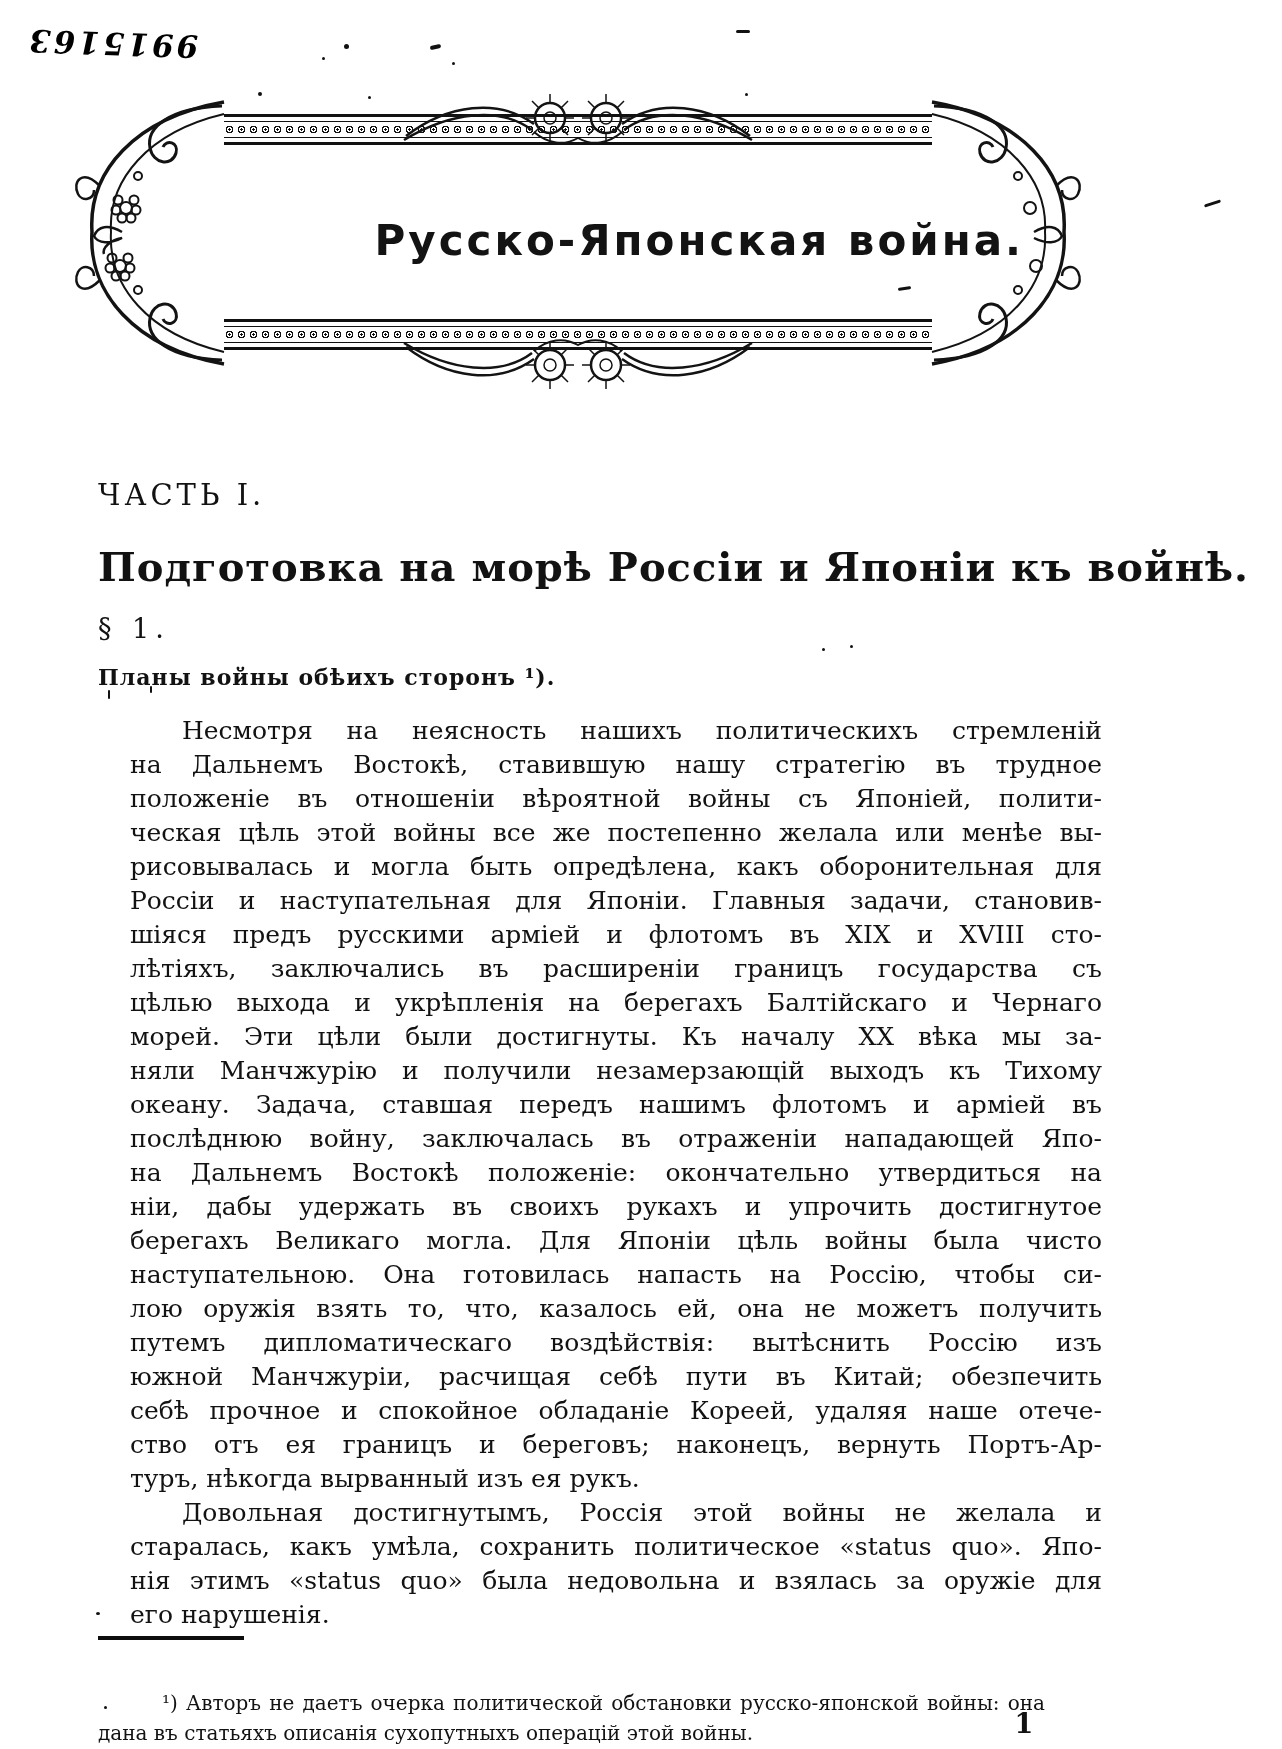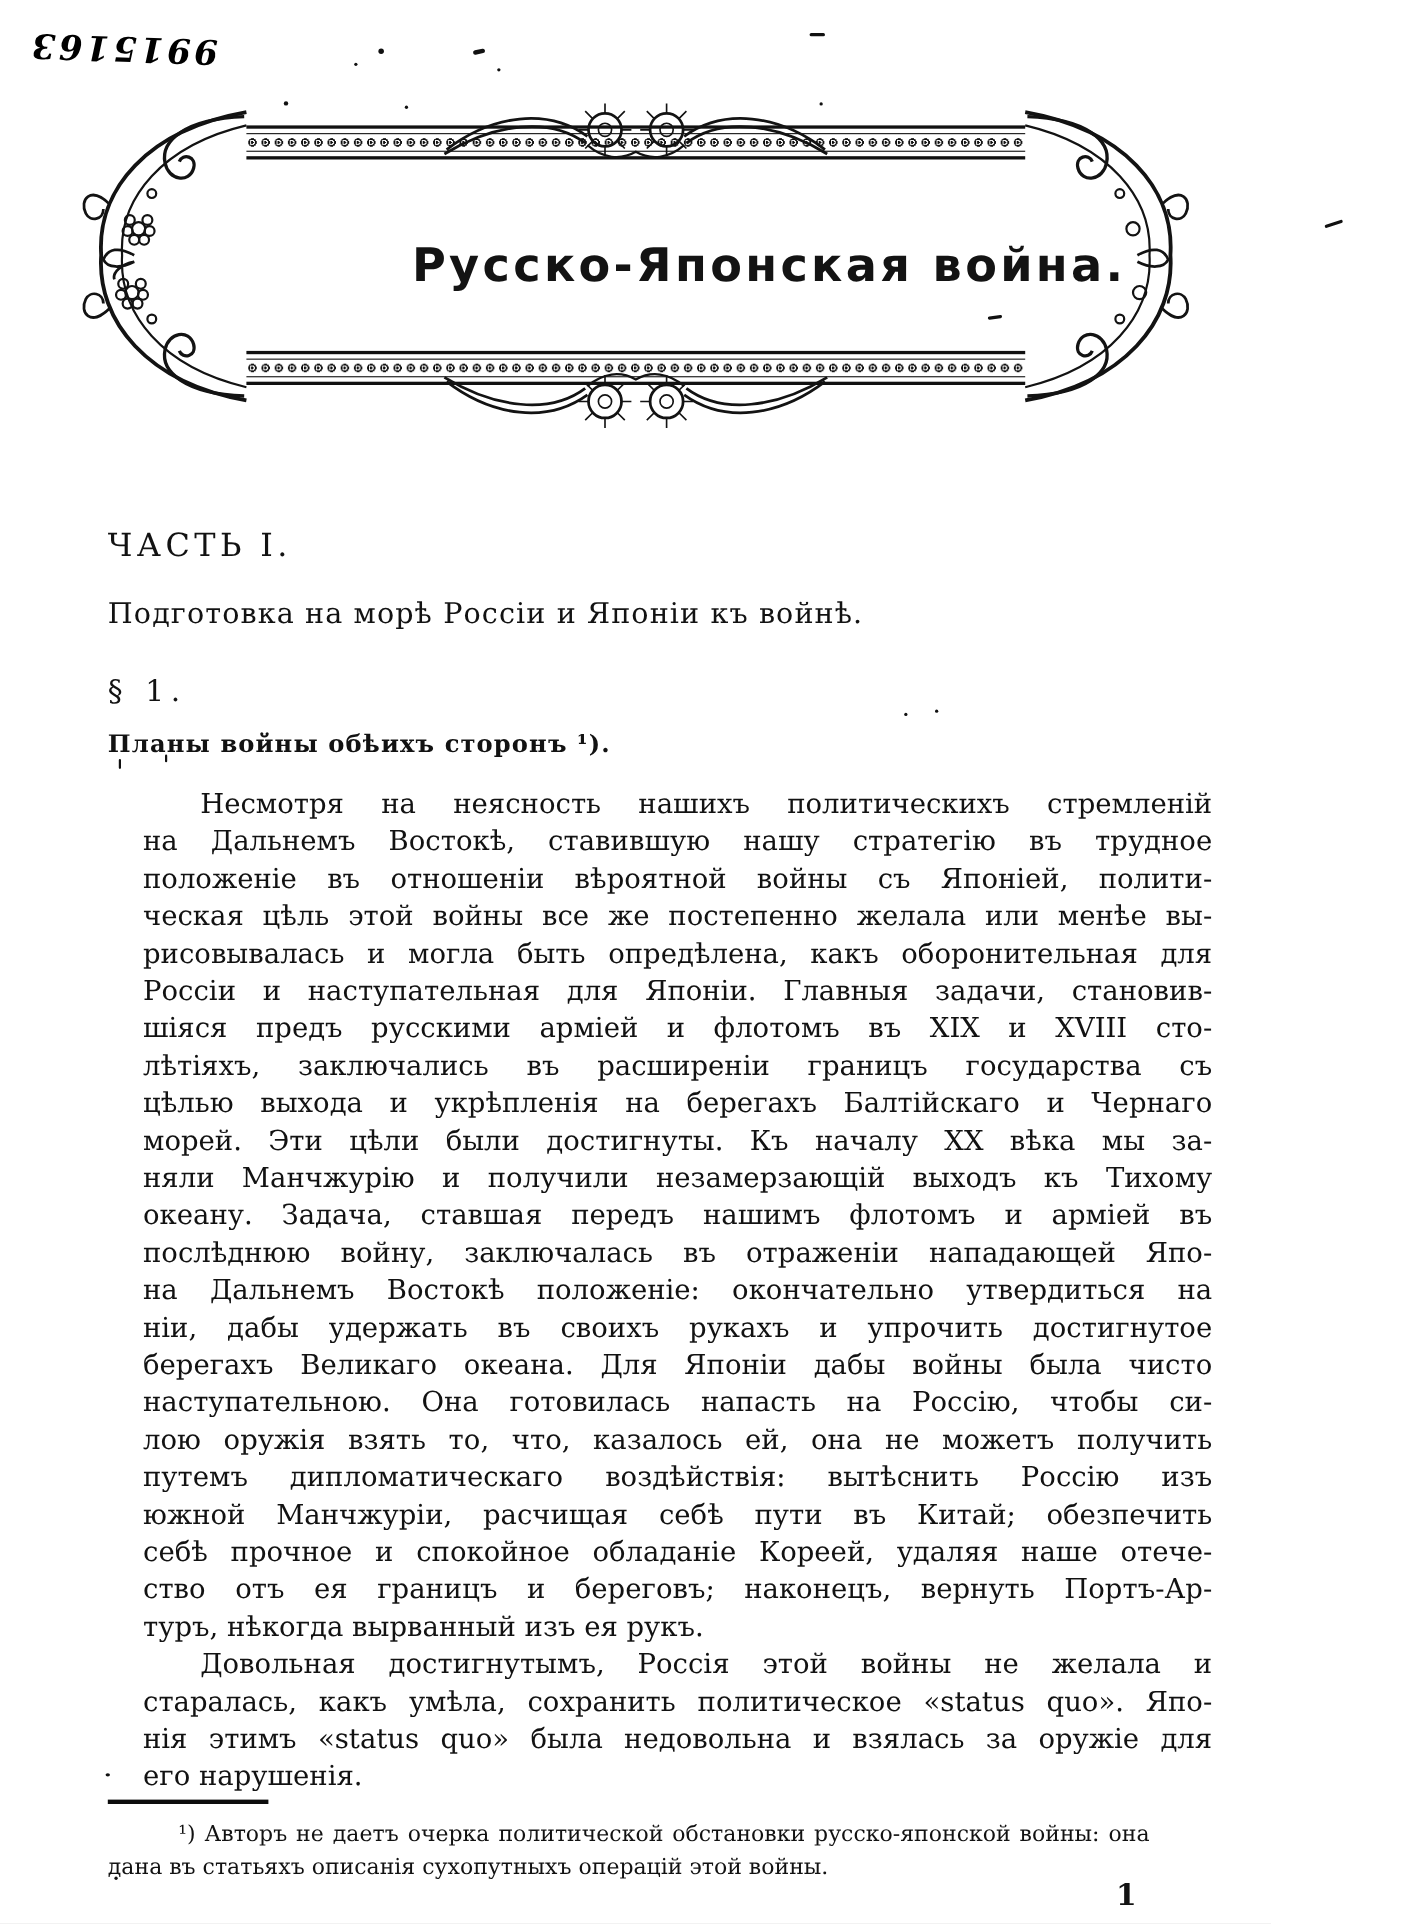--- a/index.html
+++ b/index.html
@@ -42,35 +42,35 @@
     position:absolute;left:60px;right:60px;top:98px;
     text-align:right;
     font-family:"DejaVu Sans", sans-serif;
     font-weight:bold;font-size:42px;letter-spacing:3px;color:#131313;
     white-space:nowrap;
     margin-top:28px;
   }
   
   .centerline{position:absolute;left:98px;width:972px;text-align:left;white-space:nowrap;}
   #part-heading{top:478px;font-size:29px;letter-spacing:4px;}
-  #chapter-heading{top:543px;font-weight:normal;font-size:26px;letter-spacing:1px;}
+  #chapter-heading{top:543px;font-weight:bold;font-size:40px;letter-spacing:1px;}
   #section-mark{top:613px;font-size:27px;letter-spacing:6px;}
   #section-subtitle{top:664px;font-weight:bold;font-size:22px;letter-spacing:1px;}
   
   #body-text{position:absolute;left:98px;top:714px;width:972px;font-size:25px;margin-left:32px;}
   .bline{
     height:34px;line-height:34px;
     text-align:justify;text-align-last:justify;
     white-space:nowrap;overflow:visible;
   }
   .bline.indent{text-indent:52px;}
   .bline.last{text-align-last:left;}
   
   #footnote-rule{position:absolute;left:98px;top:1636px;width:146px;height:4px;background:#0d0d0d;}
-  #footnote-text{position:absolute;left:98px;top:1652px;width:947px;font-size:20px;}
+  #footnote-text{position:absolute;left:98px;top:1688px;width:947px;font-size:20px;}
   .fline{height:30px;line-height:30px;text-align:justify;text-align-last:justify;white-space:nowrap;}
   .fline.indent{text-indent:64px;}
   .fline.last{text-align-last:left;}
   
   #page-number{
     position:absolute;left:1002px;top:1708px;width:44px;
     text-align:center;font-size:27px;font-weight:bold;
   }
   
   .speck{position:absolute;background:#111;border-radius:50%;}
@@ -187,21 +187,21 @@
       <div class="bline">Россіи и наступательная для Японіи. Главныя задачи, становив-</div>
       <div class="bline">шіяся предъ русскими арміей и флотомъ въ XIX и XVIII сто-</div>
       <div class="bline">лѣтіяхъ, заключались въ расширеніи границъ государства съ</div>
       <div class="bline">цѣлью выхода и укрѣпленія на берегахъ Балтійскаго и Чернаго</div>
       <div class="bline">морей. Эти цѣли были достигнуты. Къ началу XX вѣка мы за-</div>
       <div class="bline">няли Манчжурію и получили незамерзающій выходъ къ Тихому</div>
       <div class="bline">океану. Задача, ставшая передъ нашимъ флотомъ и арміей въ</div>
       <div class="bline">послѣднюю войну, заключалась въ отраженіи нападающей Япо-</div>
       <div class="bline">на Дальнемъ Востокѣ положеніе: окончательно утвердиться на</div>
       <div class="bline">ніи, дабы удержать въ своихъ рукахъ и упрочить достигнутое</div>
-      <div class="bline">берегахъ Великаго океана. Для Японіи дабы войны была чисто</div>
+      <div class="bline">берегахъ Великаго могла. Для Японіи цѣль войны была чисто</div>
       <div class="bline">наступательною. Она готовилась напасть на Россію, чтобы си-</div>
       <div class="bline">лою оружія взять то, что, казалось ей, она не можетъ получить</div>
       <div class="bline">путемъ дипломатическаго воздѣйствія: вытѣснить Россію изъ</div>
       <div class="bline">южной Манчжуріи, расчищая себѣ пути въ Китай; обезпечить</div>
       <div class="bline">себѣ прочное и спокойное обладаніе Кореей, удаляя наше отече-</div>
       <div class="bline">ство отъ ея границъ и береговъ; наконецъ, вернуть Портъ-Ар-</div>
       <div class="bline last">туръ, нѣкогда вырванный изъ ея рукъ.</div>
       <div class="bline indent">Довольная достигнутымъ, Россія этой войны не желала и</div>
       <div class="bline">старалась, какъ умѣла, сохранить политическое «status quo». Япо-</div>
       <div class="bline">нія этимъ «status quo» была недовольна и взялась за оружіе для</div>

